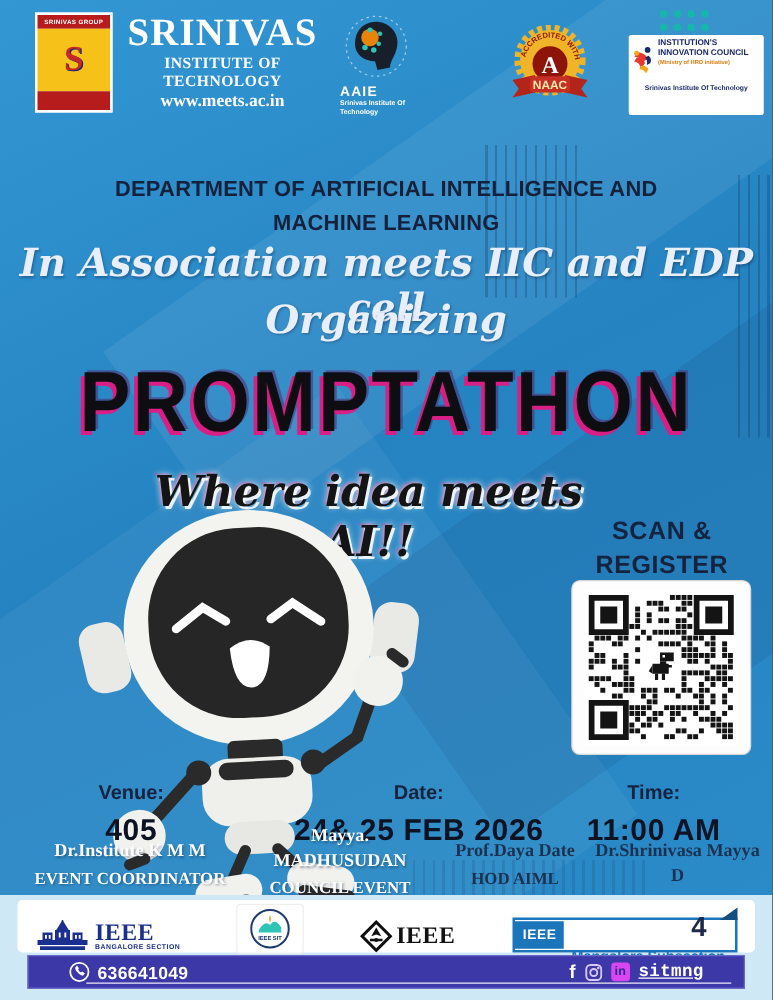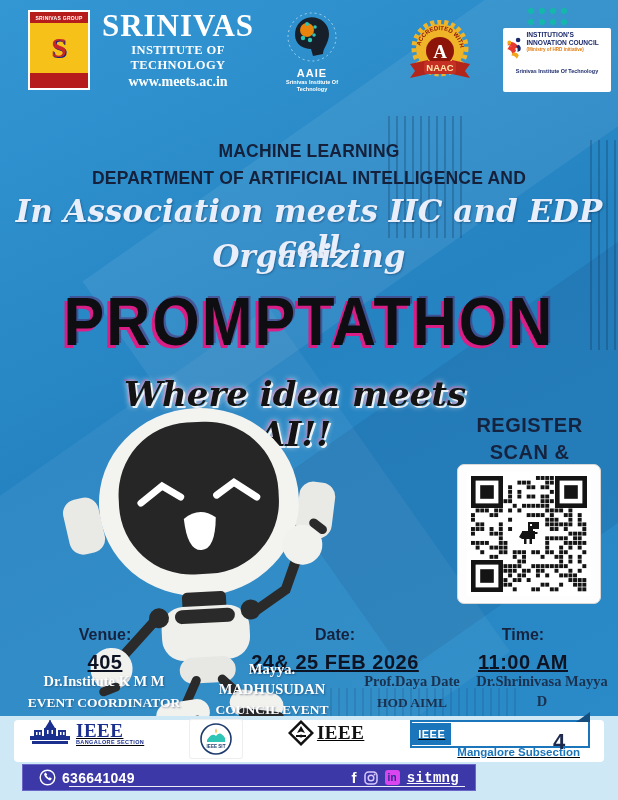--- a/index.html
+++ b/index.html
@@ -21,21 +21,21 @@
   .crest{position:absolute;left:28px;top:10px;width:62px;height:80px;background:#fff;border:2px solid #fff;
     box-sizing:border-box;display:flex;flex-direction:column;}
   .crest-band-top{height:11px;background:#b71c1c;color:#fff;font-size:5px;font-weight:700;display:flex;align-items:center;justify-content:center;letter-spacing:.3px;}
   .crest-mid{flex:1;background:#f6c21a;display:flex;align-items:center;justify-content:center;}
   .crest-s{font-family:"Liberation Serif",serif;font-size:28px;font-weight:900;color:#c62828;text-shadow:1px 1px 0 #1a237e;}
   .crest-band-bot{height:15px;background:#b71c1c;}
   .inst-block{position:absolute;left:98px;top:10px;color:#fff;font-family:"Liberation Serif",serif;text-align:center;width:160px;}
   .inst-name{font-size:31px;font-weight:900;letter-spacing:1px;line-height:1.0;}
   .inst-sub{font-size:12.5px;font-weight:700;margin-top:2px;letter-spacing:.4px;}
   .inst-web{font-size:14px;font-weight:700;margin-top:1px;font-family:"Liberation Serif",serif;}
-  .aaie{position:absolute;left:272px;top:12px;width:80px;text-align:center;color:#fff;}
+  .aaie{position:absolute;left:272px;top:12px;width:80px;text-align:left;color:#fff;}
   .aaie-name{font-size:11px;font-weight:800;letter-spacing:1px;margin-top:1px;}
   .aaie-sub{font-size:5.5px;font-weight:700;line-height:1.3;}
   .naac{position:absolute;left:398px;top:20px;width:84px;height:66px;}
   .dots{position:absolute;left:528px;top:8px;display:grid;grid-template-columns:repeat(4,1fr);gap:5px;}
   .dots i{width:6px;height:6px;border-radius:50%;background:#14b8ab;display:block;}
   .iic-card{position:absolute;left:503px;top:28px;width:108px;height:64px;background:#fff;border-radius:2px;
     box-sizing:border-box;padding:3px 3px 2px 3px;display:flex;flex-direction:column;}
   .iic-top{display:flex;align-items:flex-start;}
   .iic-text{margin-left:3px;}
   .iic-title{font-size:6.6px;font-weight:800;color:#1b2a6b;line-height:1.15;}
@@ -56,52 +56,52 @@
     font-family:"DejaVu Serif",serif;font-style:italic;font-weight:900;font-size:34px;
     text-shadow:0 0 6px rgba(255,255,255,.95),2px 2px 0 rgba(255,255,255,.85),-2px -2px 0 rgba(224,33,138,.35);}
   .scan{position:absolute;left:452px;top:412px;width:155px;text-align:center;color:#15233f;
     font-weight:800;font-size:20px;line-height:1.35;letter-spacing:.5px;}
   .qr-box{position:absolute;left:457px;top:464px;width:142px;height:138px;background:#fdfdfd;
     border-radius:7px;border:1px solid #d8d8d8;display:flex;align-items:center;justify-content:center;}
 
   
   .detail{position:absolute;text-align:center;color:#16233f;}
   .detail .lbl{font-size:16px;font-weight:700;}
-  .detail .val{font-size:20px;font-weight:900;color:#0d1322;margin-top:7px;letter-spacing:.5px;text-decoration:underline;}
+  .detail .val{font-size:24px;font-weight:900;color:#0d1322;margin-top:7px;letter-spacing:.5px;}
   .venue{left:30px;top:626px;width:150px;}
   .date{left:230px;top:626px;width:210px;}
   .time{left:448px;top:626px;width:150px;}
   .person{position:absolute;text-align:center;font-family:"Liberation Serif",serif;font-weight:700;}
   .person .nm{font-size:14.5px;line-height:1.35;}
   .person .rl{font-size:13.5px;line-height:1.3;margin-top:2px;}
   .p-white{color:#fdfdfd;text-shadow:1px 1px 2px rgba(10,30,60,.4);}
   .p-navy{color:#1b3150;}
   .p1{left:10px;top:672px;width:188px;}
   .p2{left:198px;top:660px;width:148px;}
   .p3{left:348px;top:672px;width:128px;}
   .p4{left:472px;top:672px;width:140px;}
 
   
   .bottom-zone{position:absolute;left:0;right:0;top:716px;height:84px;background:#cfe8f5;}
   .logo-bar{position:absolute;left:14px;top:720px;width:590px;height:42px;background:#fff;border-radius:4px;
-    display:flex;align-items:flex-start;justify-content:space-between;padding:0 14px;box-sizing:border-box;text-decoration:underline;}
+    display:flex;align-items:flex-end;justify-content:space-between;padding:0 14px;box-sizing:border-box;}
   .ieee-blr{display:flex;align-items:center;}
   .ieee-blr-txt{margin-left:4px;line-height:1;}
   .ieee-word{font-size:19px;font-weight:900;color:#1b2f8f;letter-spacing:.5px;font-family:"Liberation Serif",serif;}
   .ieee-blr-sub{font-size:5.5px;color:#1b2f8f;font-weight:700;letter-spacing:.4px;}
   .sit-card{width:52px;height:38px;background:#fff;border-radius:2px;display:flex;align-items:center;justify-content:center;box-shadow:0 0 0 1px #eee;}
   .ieee-plain{display:flex;align-items:center;}
   .ieee-plain .ieee-word{color:#111;margin-left:3px;}
   .subsec{position:relative;display:flex;align-items:center;border:2px solid #1b75bb;background:#fff;height:24px;padding-right:8px;}
   .subsec::after{content:"";position:absolute;right:-2px;top:-10px;border-left:14px solid transparent;border-bottom:10px solid #144f80;}
   .subsec-box{background:#1b75bb;color:#fff;font-weight:800;font-size:11px;padding:5px 6px;letter-spacing:.5px;}
   .subsec-lbl{color:#1b75bb;font-weight:800;font-size:11.5px;margin-left:6px;white-space:nowrap;margin-top:36px;}
   .page-num{position:absolute;left:553px;top:729px;font-size:22px;color:#1d2a4d;font-weight:600;z-index:5;}
-  .contact-bar{position:absolute;left:22px;top:764px;width:454px;height:27px;background:#3c38a8;border:1px solid #6a67c9;
-    display:flex;align-items:center;justify-content:space-between;padding:0 16px;box-sizing:border-box;color:#fff;}
+  .contact-bar{position:absolute;left:22px;top:764px;width:574px;height:27px;background:#3c38a8;border:1px solid #6a67c9;
+    display:flex;align-items:center;justify-content:space-between;padding:0 32px;box-sizing:border-box;color:#fff;}
   .contact-bar::after{content:"";position:absolute;left:46px;right:10px;bottom:3px;height:1px;background:rgba(255,255,255,.9);}
   .c-item{display:flex;align-items:center;gap:6px;font-weight:800;font-size:14px;letter-spacing:.3px;}
   .fb{font-size:15px;font-weight:900;}
   .li-badge{width:15px;height:15px;background:#d946ef;border-radius:3px;color:#2b2a8f;font-size:10px;font-weight:900;
     display:flex;align-items:center;justify-content:center;}
   .handle{text-decoration:underline;font-family:Liberation Mono, monospace;}
   .socials{gap:7px;}
 </style>
 </head>
 <body>
@@ -189,33 +189,33 @@
       </svg>
       <div class="iic-text">
         <div class="iic-title">INSTITUTION'S INNOVATION COUNCIL</div>
         <div class="iic-sub">(Ministry of HRD initiative)</div>
       </div>
     </div>
     <div class="iic-org">Srinivas Institute Of Technology</div>
   </div>
 
   <div class="dept">
+    <div>DEPARTMENT OF ARTIFICIAL INTELLIGENCE AND</div>
     <div>MACHINE LEARNING</div>
-    <div>DEPARTMENT OF ARTIFICIAL INTELLIGENCE AND</div>
   </div>
 
   <div class="assoc assoc1">In Association meets IIC and EDP cell</div>
   <div class="assoc assoc2">Organizing</div>
 
   <div class="event-title">PROMPTATHON</div>
   <div class="tagline">Where idea meets AI!!</div>
 
   <div class="scan">
+    <div>SCAN &amp;</div>
     <div>REGISTER</div>
-    <div>SCAN &amp;</div>
   </div>
 
   <div class="qr-box">
     <svg id="qr-svg" width="124" height="124" viewBox="0 0 124 124">
       <rect x="0" y="0" width="124" height="124" fill="#fff"></rect>
       <g id="qr-modules" fill="#141414">
           <rect x="68.96" y="4" width="3.9399999999999995" height="3.9399999999999995"></rect>
           <rect x="73.6" y="4" width="3.9399999999999995" height="3.9399999999999995"></rect>
           <rect x="78.24" y="4" width="3.9399999999999995" height="3.9399999999999995"></rect>
           <rect x="82.88" y="4" width="3.9399999999999995" height="3.9399999999999995"></rect>

